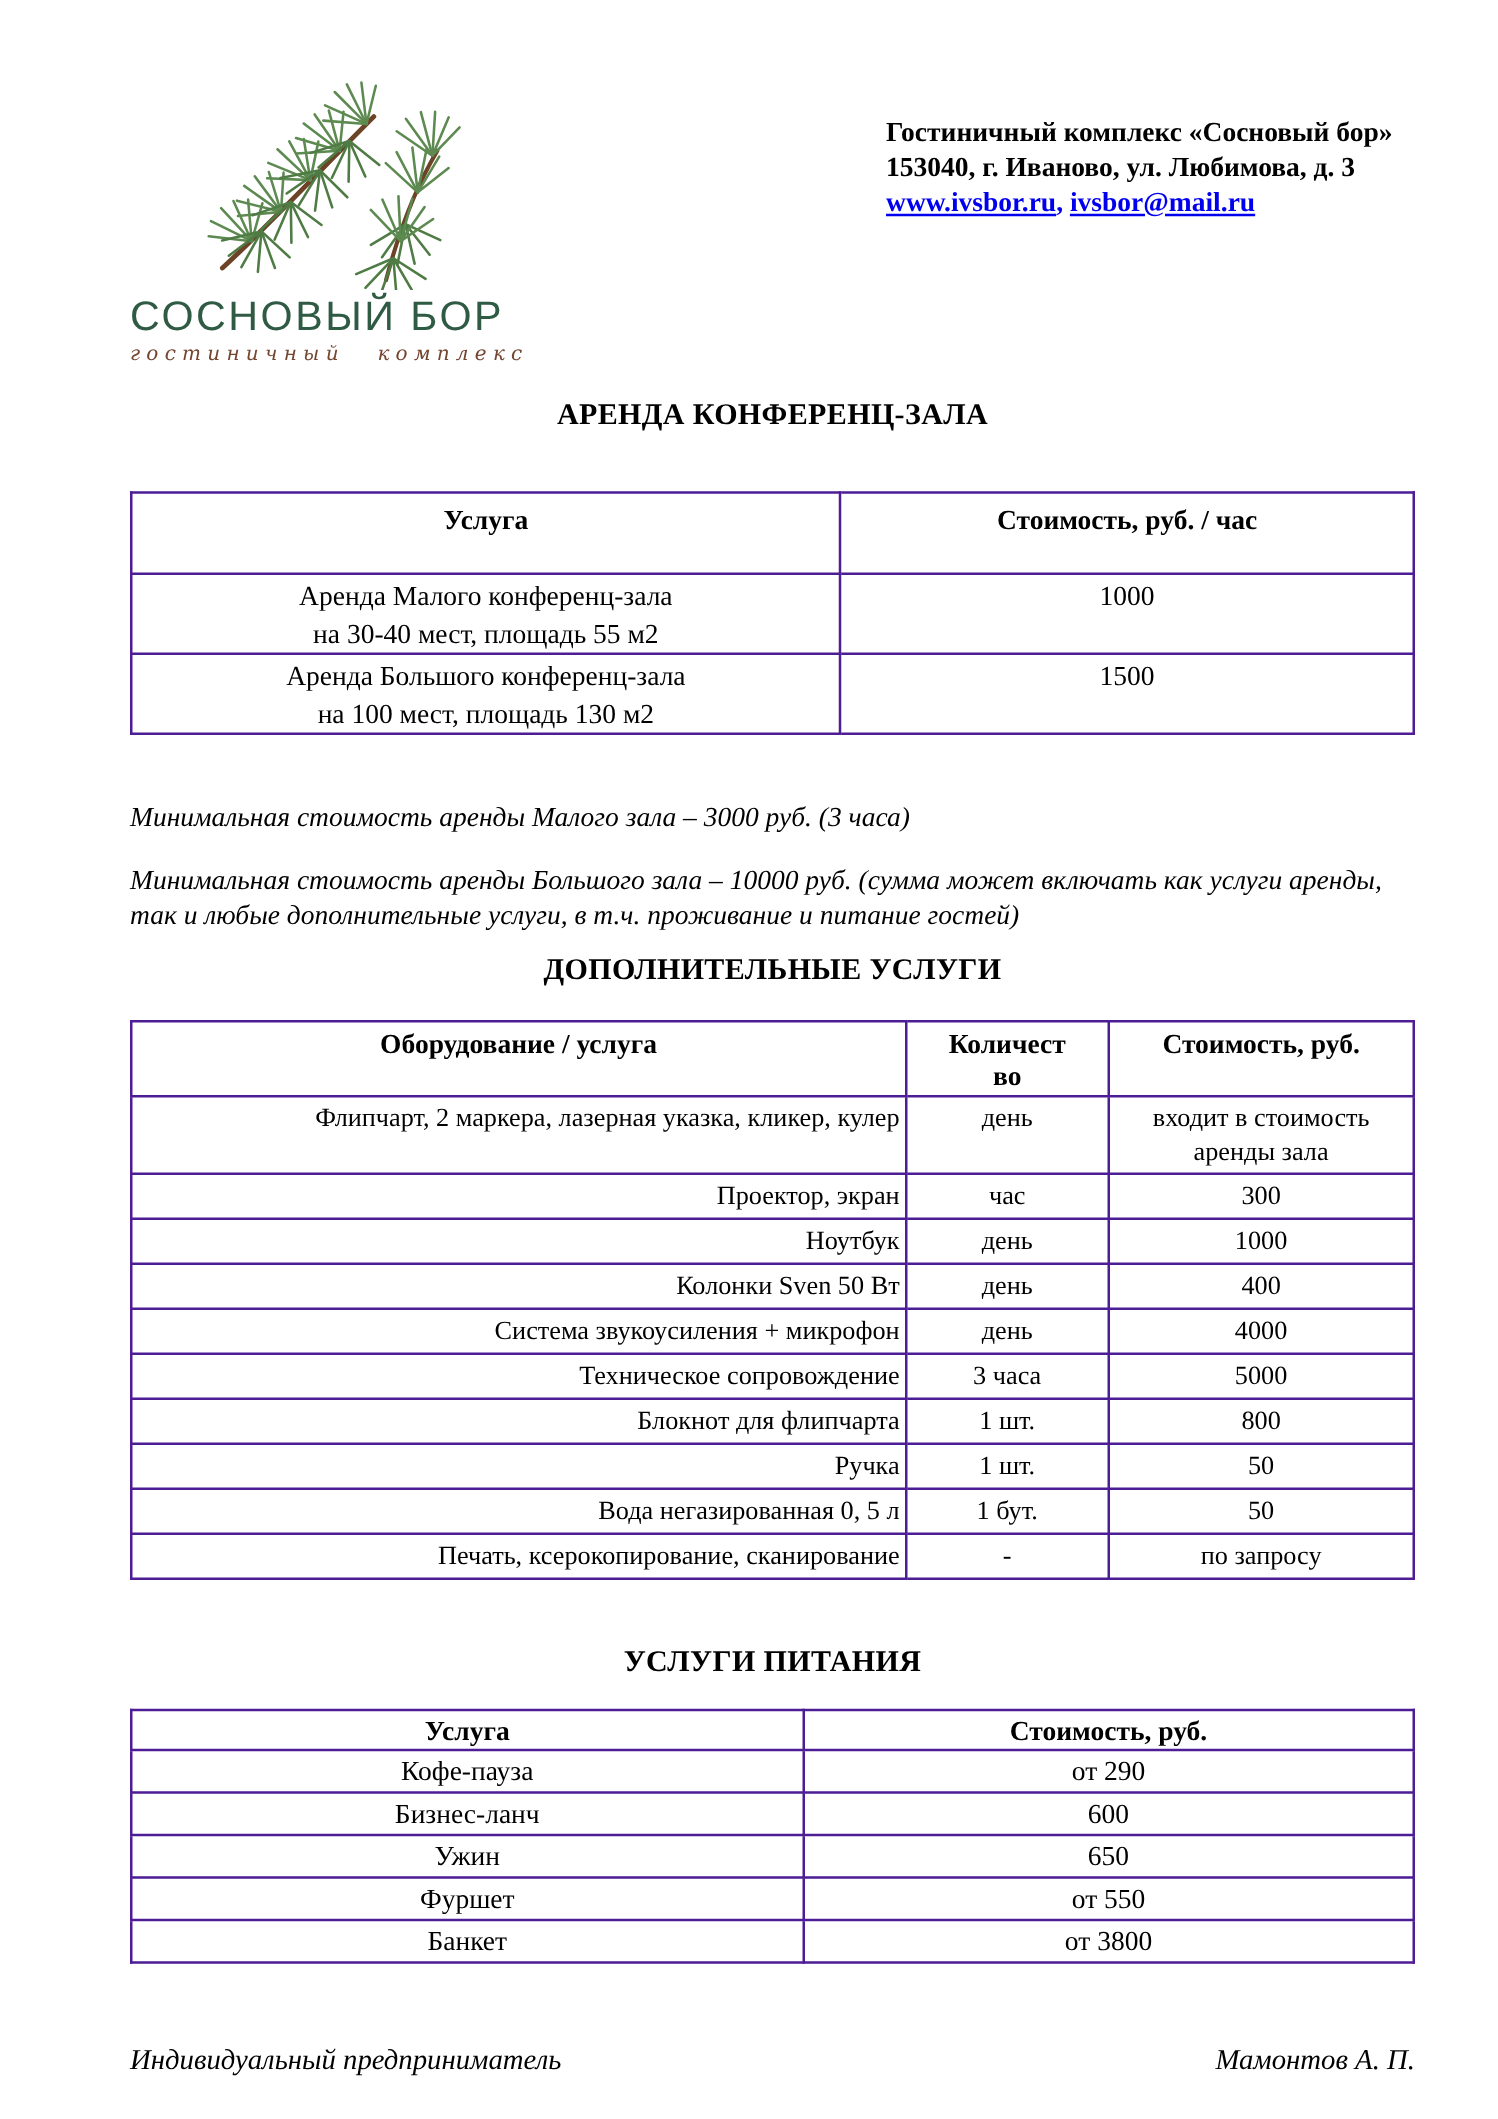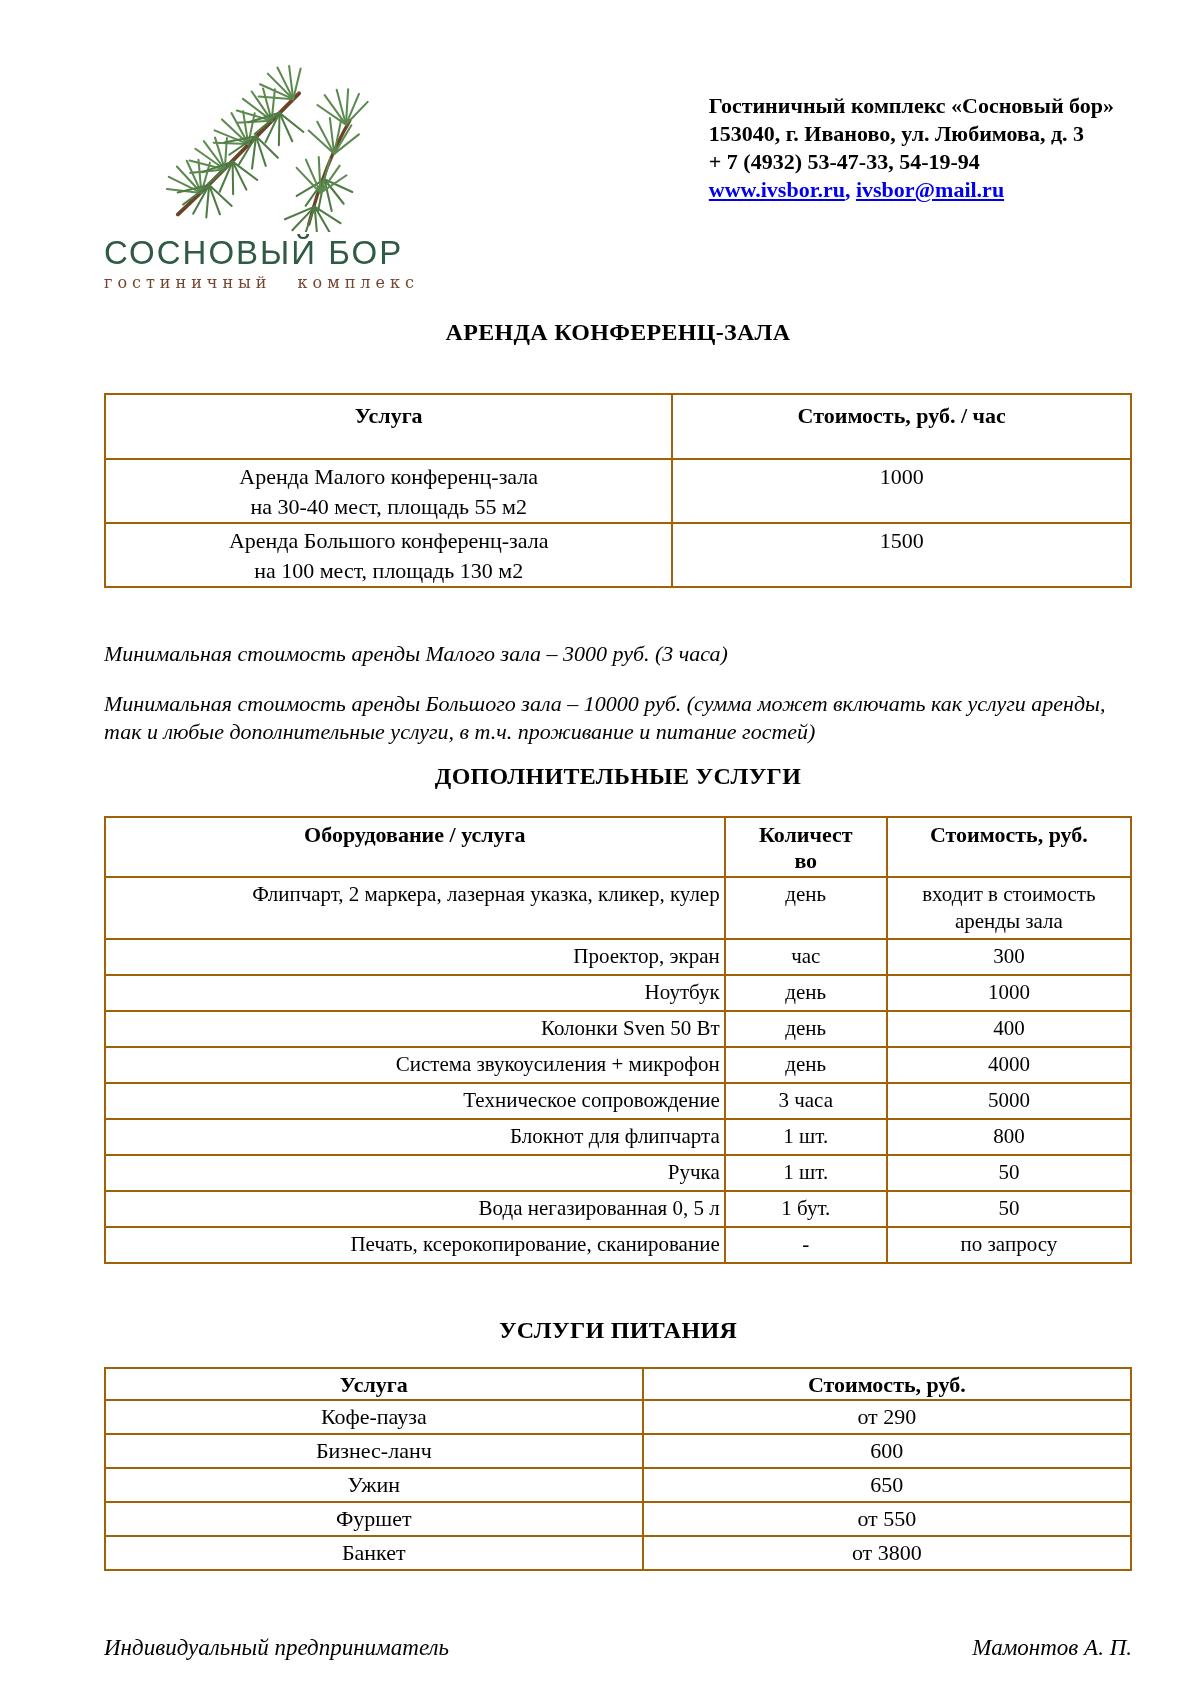--- a/index.html
+++ b/index.html
@@ -13,21 +13,21 @@
   
   .header{display:flex;justify-content:space-between;padding-top:64px;}
   .logo-block{width:300px;flex:0 0 auto;}
   .logo-art{display:block;margin-left:58px;}
   .brand-name{
     font-family:"Liberation Sans",sans-serif;
     font-size:33px;letter-spacing:2px;color:#2f5a43;white-space:nowrap;
     margin-top:2px;
   }
   .brand-tagline{
-    font-family:"DejaVu Serif",serif;
+    font-family:"DejaVu Serif",serif;font-style:italic;
     font-size:16px;letter-spacing:5px;word-spacing:16px;color:#74452f;
     text-align:center;margin-top:1px;white-space:nowrap;
   }
   .contact{
     text-align:left;font-weight:bold;font-size:22px;line-height:28px;
     padding-top:28px;padding-right:18px;
   }
   .contact a{color:#0000ee;text-decoration:underline;}
   .contact .sep{color:#0000ee;text-decoration:none;}
 
@@ -35,21 +35,21 @@
   .sec-title{
     text-align:center;font-weight:bold;font-size:24px;line-height:28px;
     letter-spacing:.3px;
   }
   .t1{margin-top:26px;}
   .t2{margin-top:16px;}
   .t3{margin-top:52px;}
 
   
   table{border-collapse:collapse;table-layout:fixed;width:100%;}
-  th,td{border:2px solid #a16207;padding:0;vertical-align:top;}
+  th,td{border:2px solid #4c1d95;padding:0;vertical-align:top;}
   th{font-weight:bold;}
   .tbl-conf{margin-top:47px;}
   .tbl-conf th{height:55px;padding-top:8px;font-size:22px;text-align:center;}
   .tbl-conf td{height:60px;padding-top:2px;font-size:22px;line-height:30px;text-align:center;margin-left:24px;}
   .c-serv{width:55.3%;} .c-price{width:44.7%;}
 
   .notes{font-style:italic;font-size:22px;line-height:28px;}
   .note1{margin-top:52px;}
   .note2{margin-top:22px;}
 
@@ -117,21 +117,20 @@
         <use href="#tuft2" transform="translate(156,146) rotate(2)"></use>
         <use href="#tuft" transform="translate(162,132) rotate(30)"></use>
       </svg>
       <div class="brand-name">СОСНОВЫЙ БОР</div>
       <div class="brand-tagline">гостиничный комплекс</div>
     </div>
 
     <div class="contact">
       <div>Гостиничный комплекс «Сосновый бор»</div>
       <div>153040, г. Иваново, ул. Любимова, д. 3</div>
-      <div>+ 7 (4932) 53-47-33, 54-19-94</div>
       <div><a href="#">www.ivsbor.ru</a><span class="sep">, </span><a href="#">ivsbor@mail.ru</a></div>
     </div>
   </div>
 
   <div class="content">
     <div class="sec-title t1">АРЕНДА КОНФЕРЕНЦ-ЗАЛА</div>
 
     <table class="tbl-conf">
       <colgroup>
           <col class="c-serv">

